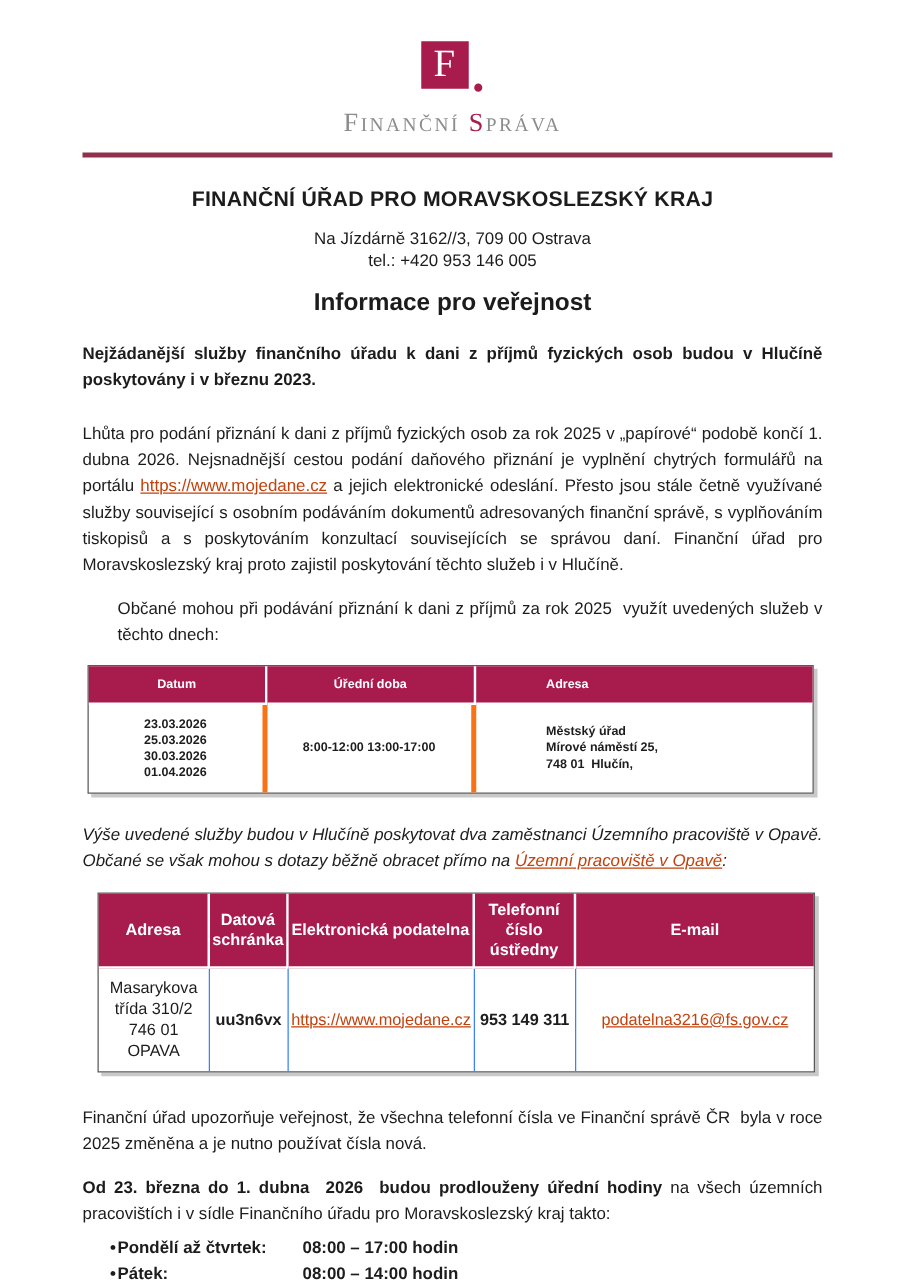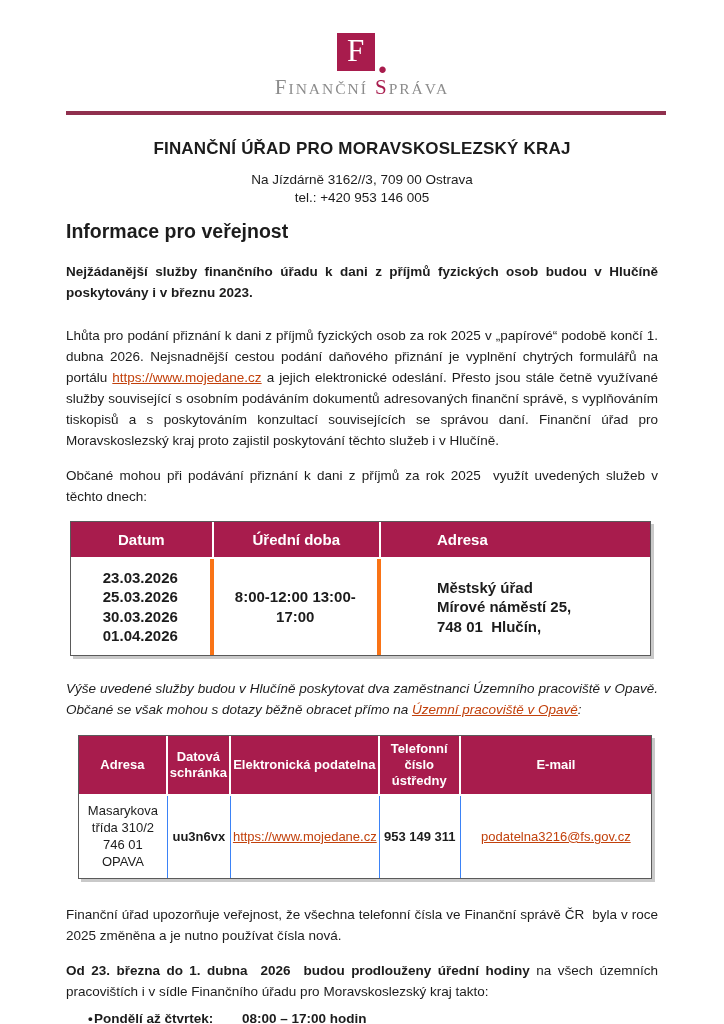--- a/index.html
+++ b/index.html
@@ -18,48 +18,48 @@
   .logo-square {
     width: 38px; height: 38px; background: #A81C4D; color: #fff;
     font-family: "Liberation Serif", serif; font-size: 31px;
     display: flex; align-items: center; justify-content: center; padding-bottom: 2px;
   }
   .logo-dot {
     color: #A81C4D; font-family: "Liberation Serif", serif;
     font-size: 40px; font-weight: bold; line-height: 0.55; margin-left: 3px;
   }
   .wordmark {
-    margin-top: 6px; font-family: "Liberation Serif", serif;
+    margin-top: 17px; font-family: "Liberation Serif", serif;
     color: #8C8C8C; letter-spacing: 2px; line-height: 1;
   }
   .wm-big { font-size: 21px; }
   .wm-small { font-size: 15.5px; }
   .wm-red { color: #A81C4D; }
   .wm-gap { display: inline-block; width: 7px; }
 
   .rule { height: 4px; background: #90304E; margin: 13px -8px 0 0; }
 
   
   h1 { font-size: 17px; text-align: center; margin-top: 24px; letter-spacing: 0.2px; }
   .addr { font-size: 13.5px; text-align: center; line-height: 1.32; }
   .addr-first { margin-top: 12px; }
-  h2 { font-size: 19.5px; text-align: left; margin-top: 13px; }
+  h2 { font-size: 19.5px; text-align: center; margin-top: 13px; }
 
   
   p { font-size: 13.5px; line-height: 1.55; text-align: justify; }
   .lead { font-weight: bold; margin-top: 19px; }
   .p1 { margin-top: 23px; }
-  .p2 { margin-top: 14px; }
+  .p2 { margin-top: 14px; margin-left: 28px; }
   .p3 { margin-top: 23px; font-style: italic; }
   .p4 { margin-top: 26px; }
   .p5 { margin-top: 14px; }
   a { color: #c2410c; text-decoration: underline; cursor: pointer; }
 
   
-  table { border-collapse: separate; border-spacing: 0; font-size: 15px;
+  table { border-collapse: separate; border-spacing: 0; font-size: 10px;
           border: 1px solid #5a5a5a; box-shadow: 3px 3px 0 #c9c9c9; background:#fff; }
   th { background: #A81C4D; color: #fff; font-weight: bold; }
   td, th { vertical-align: middle; }
   .t1 { width: 581px; margin: 13px 0 0 4px; }
   .t1 th { padding: 9px 4px; border-right: 2px solid #fff; border-bottom: 2px solid #fff; }
   .t1 th:last-child { border-right: none; }
   .t1 td { border-right: 4px solid #f97316; padding: 9px 4px; }
   .t1 td:last-child { border-right: none; }
   .t1 .c1 { width: 143px; text-align: center; }
   .t1 .c2 { width: 168px; text-align: center; }

